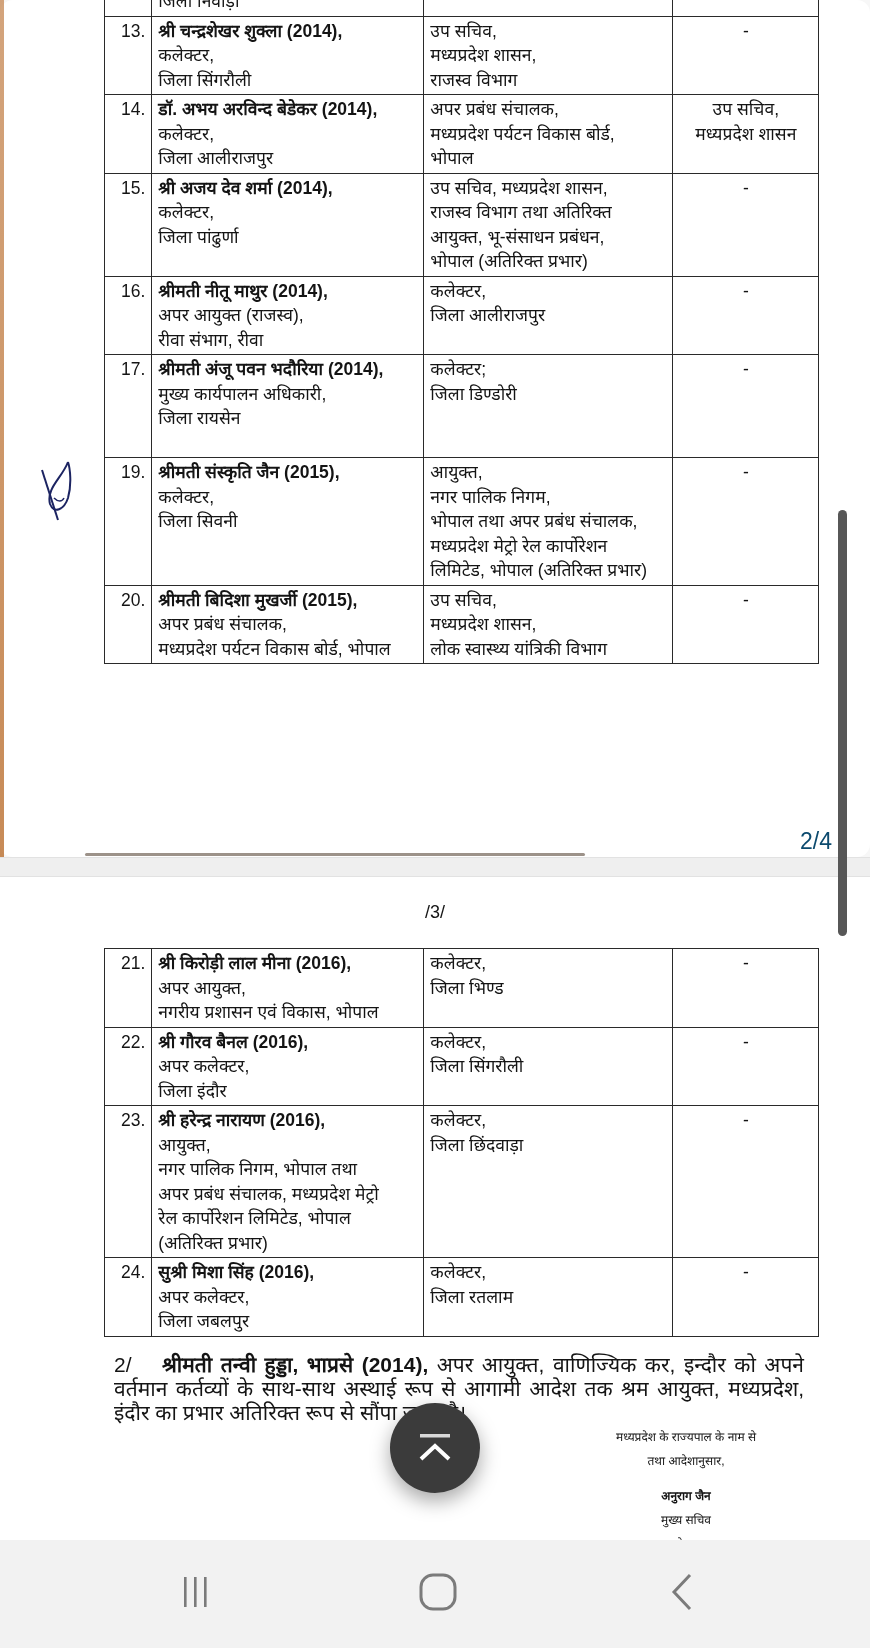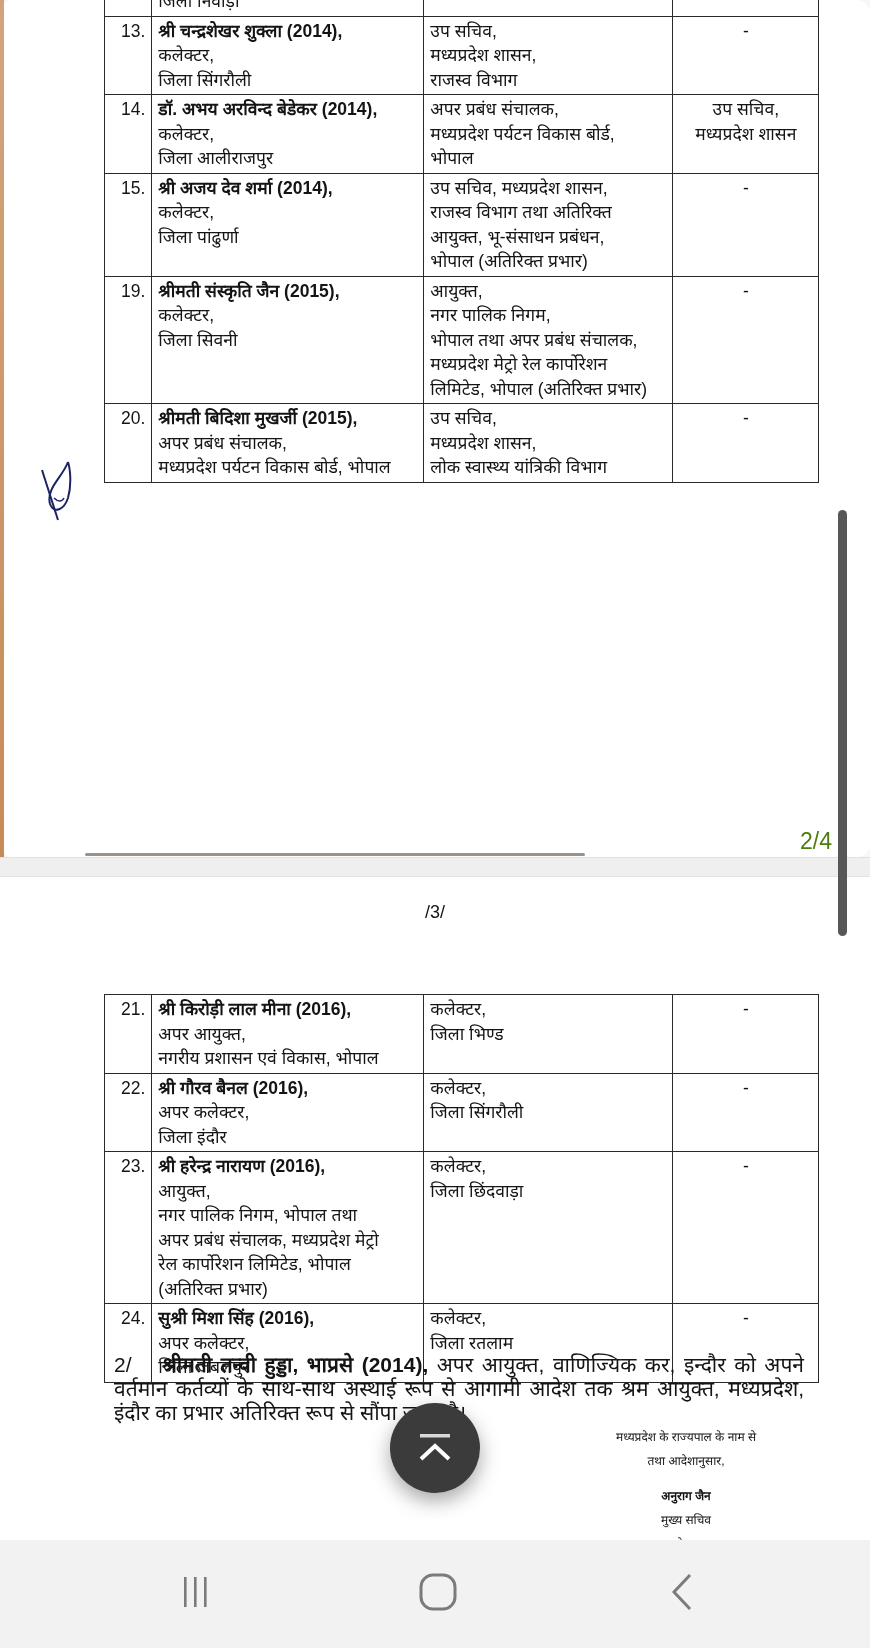--- a/index.html
+++ b/index.html
@@ -20,24 +20,24 @@
     table.doc { position: absolute; border-collapse: collapse; font-size: 17.5px; line-height: 24.5px; }
     table.doc td { border: 1.3px solid #2a2a2a; vertical-align: top; padding: 2px 6px 2px 6px; }
     table.doc td.num { width: 38px; text-align: right; padding-right: 6px; padding-left: 16px; }
     table.doc td.c1 { width: 272px; }
     table.doc td.c2 { width: 249px; }
     table.doc td.c3 { width: 146px; text-align: center; }
     .nm { font-weight: bold; }
     .line { display: block; white-space: nowrap; }
 
     .table-top { left: 104px; top: -14px; }
-    .table-bottom { left: 104px; top: 948px; margin-top: 46px; }
+    .table-bottom { left: 104px; top: 948px; }
     .table-bottom td.c3 { width: 146px; }
 
-    .page-label { position: absolute; right: 38px; top: 828px; font-size: 23px; color: #4d7c0f; font-family: "Liberation Sans", sans-serif; }
+    .page-label { position: absolute; right: 38px; top: 828px; font-size: 23px; color: #0c4a6e; font-family: "Liberation Sans", sans-serif; }
     .page-number-center { position: absolute; left: 0; width: 870px; top: 902px; text-align: center; font-size: 18px; }
 
     .para { position: absolute; left: 114px; top: 1353px; width: 690px; font-size: 21px; line-height: 24px; text-align: justify; }
     .para .hd { display: inline-block; width: 48px; }
 
     .sig { position: absolute; left: 556px; top: 1425px; width: 260px; text-align: center; font-size: 12px; line-height: 24px; }
     .sig .nm2 { font-weight: bold; margin-top: 11px; display: block; }
 
     .signature-mark { position: absolute; left: 40px; top: 458px; width: 40px; height: 80px; }
 
@@ -107,20 +107,51 @@
             <td class="c1">
               <span class="line nm">श्री अजय देव शर्मा (2014),</span>
               <span class="line">कलेक्टर,</span>
               <span class="line">जिला पांढुर्णा</span>
             </td>
             <td class="c2">
               <span class="line">उप सचिव, मध्यप्रदेश शासन,</span>
               <span class="line">राजस्व विभाग तथा अतिरिक्त</span>
               <span class="line">आयुक्त, भू-संसाधन प्रबंधन,</span>
               <span class="line">भोपाल (अतिरिक्त प्रभार)</span>
+            </td>
+            <td class="c3">
+              <span class="line">-</span>
+            </td>
+          </tr>
+          <tr>
+            <td class="num">16.</td>
+            <td class="c1">
+              <span class="line nm">श्रीमती नीतू माथुर (2014),</span>
+              <span class="line">अपर आयुक्त (राजस्व),</span>
+              <span class="line">रीवा संभाग, रीवा</span>
+            </td>
+            <td class="c2">
+              <span class="line">कलेक्टर,</span>
+              <span class="line">जिला आलीराजपुर</span>
+            </td>
+            <td class="c3">
+              <span class="line">-</span>
+            </td>
+          </tr>
+          <tr>
+            <td class="num">17.</td>
+            <td class="c1">
+              <span class="line nm">श्रीमती अंजू पवन भदौरिया (2014),</span>
+              <span class="line">मुख्य कार्यपालन अधिकारी,</span>
+              <span class="line">जिला रायसेन</span>
+              <span class="line">&nbsp;</span>
+            </td>
+            <td class="c2">
+              <span class="line">कलेक्टर;</span>
+              <span class="line">जिला डिण्डोरी</span>
             </td>
             <td class="c3">
               <span class="line">-</span>
             </td>
           </tr>
           <tr>
             <td class="num">19.</td>
             <td class="c1">
               <span class="line nm">श्रीमती संस्कृति जैन (2015),</span>
               <span class="line">कलेक्टर,</span>

